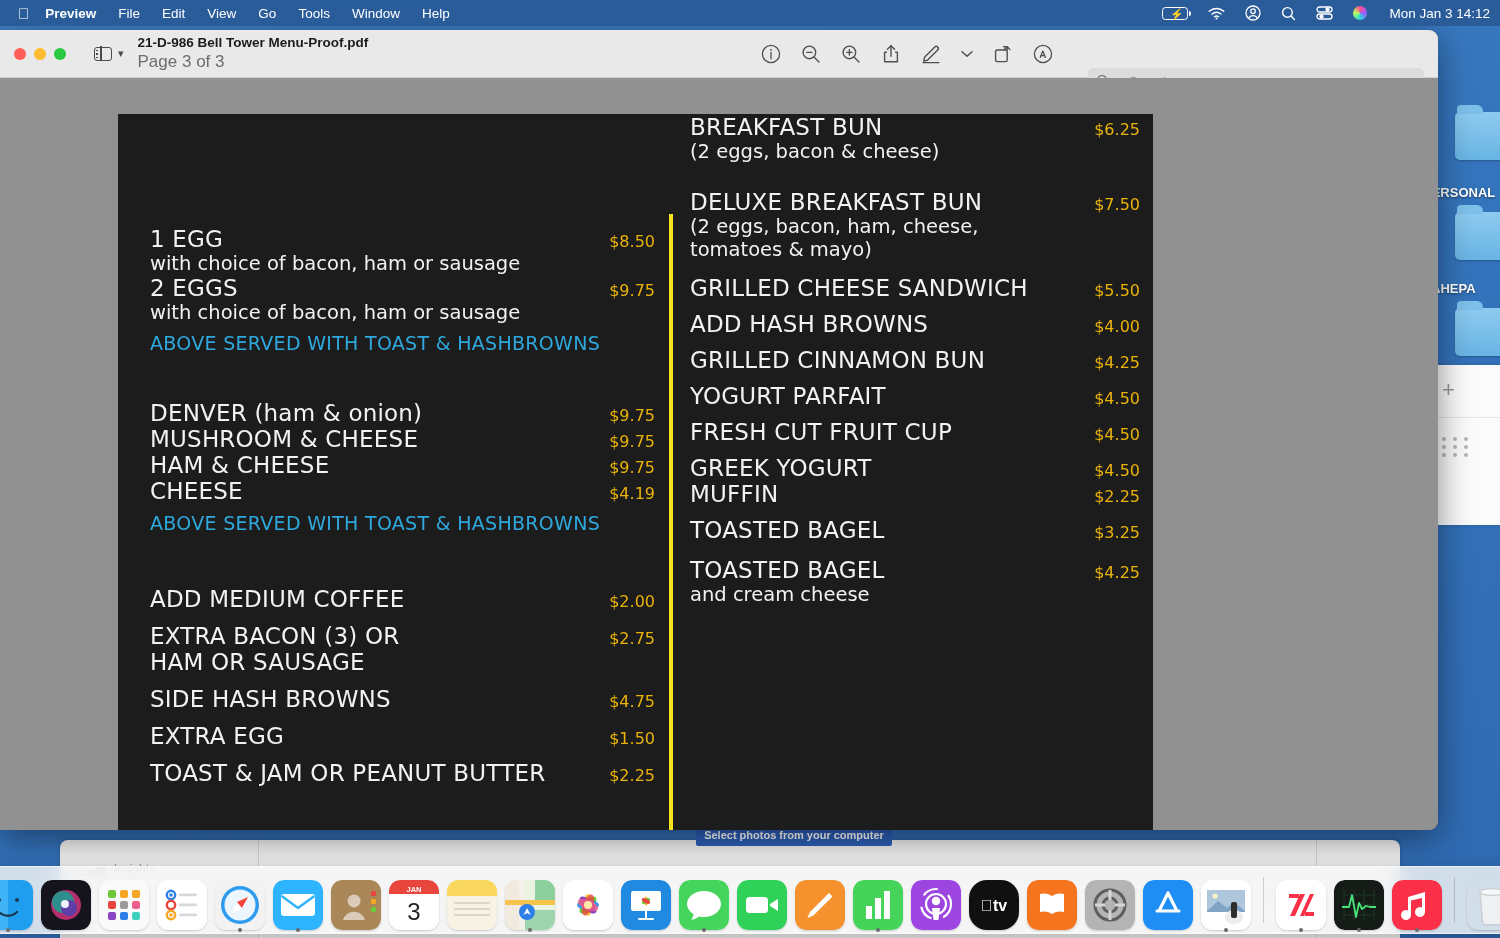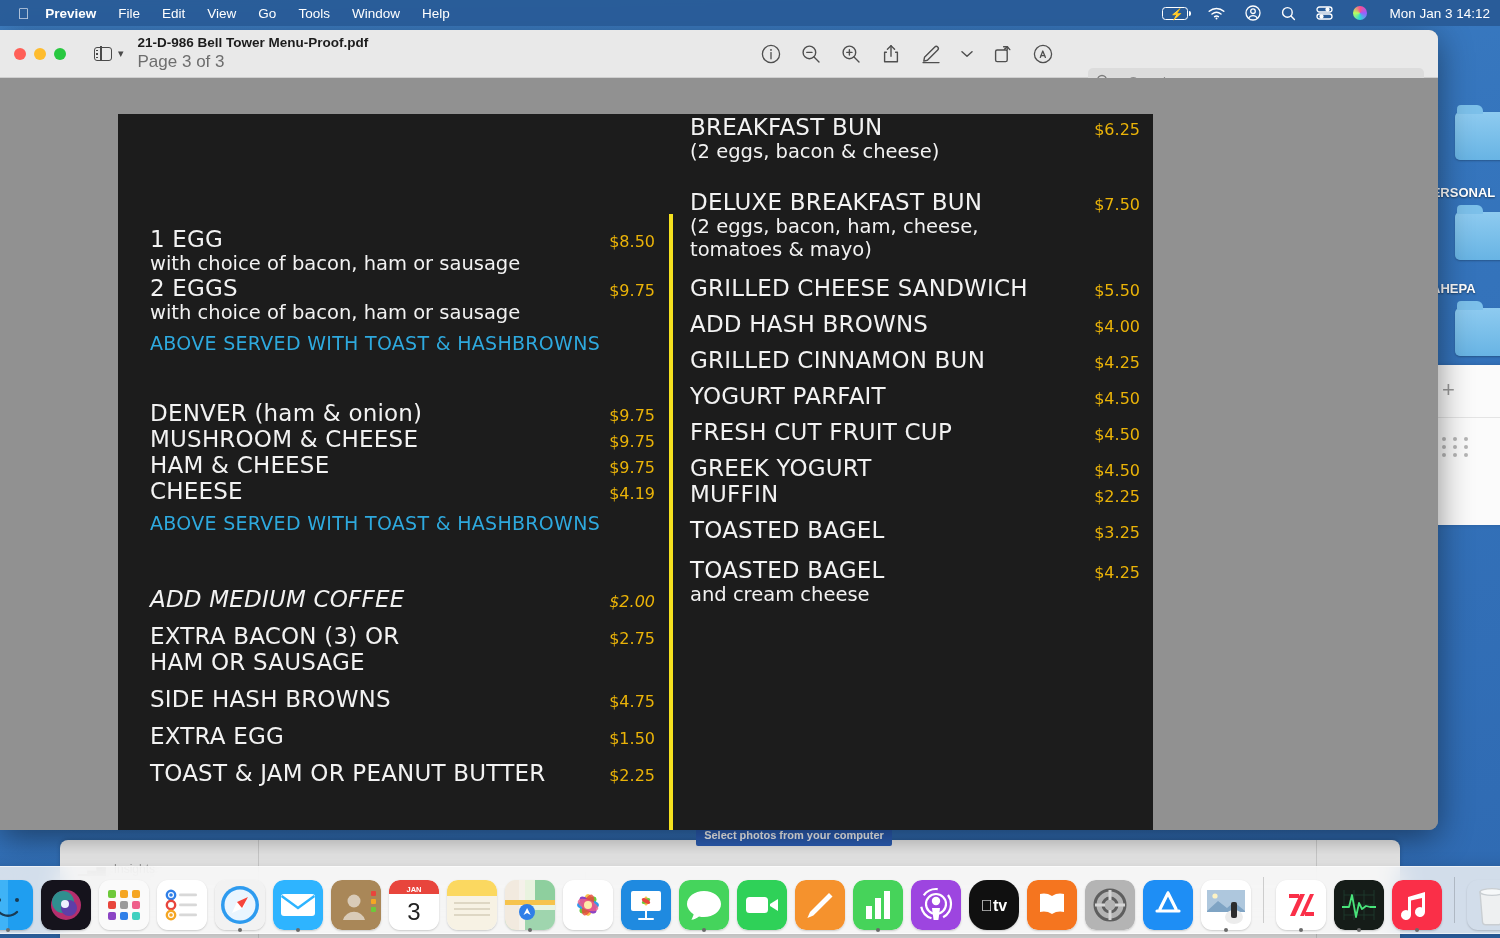--- a/index.html
+++ b/index.html
@@ -406,21 +406,21 @@
             <span class="item-name">CHEESE</span>
             <span class="item-price">$4.19</span>
           </div>
         </div>
 
         <div class="note-blue pad-top-8">ABOVE SERVED WITH TOAST &amp; HASHBROWNS</div>
 
         <div class="gap-lg"></div>
 
         <div style="margin-top:14px;">
-          <div class="row" style="margin-bottom:11px;font-style:italic;">
+          <div class="row" style="margin-bottom:11px;">
             <span class="item-name">ADD MEDIUM COFFEE</span>
             <span class="item-price">$2.00</span>
           </div>
           <div class="row">
             <span class="item-name">EXTRA BACON (3) OR</span>
             <span class="item-price">$2.75</span>
           </div>
           <div class="item-name" style="margin-bottom:11px;">HAM OR SAUSAGE</div>
           <div class="row" style="margin-bottom:11px;">
             <span class="item-name">SIDE HASH BROWNS</span>

